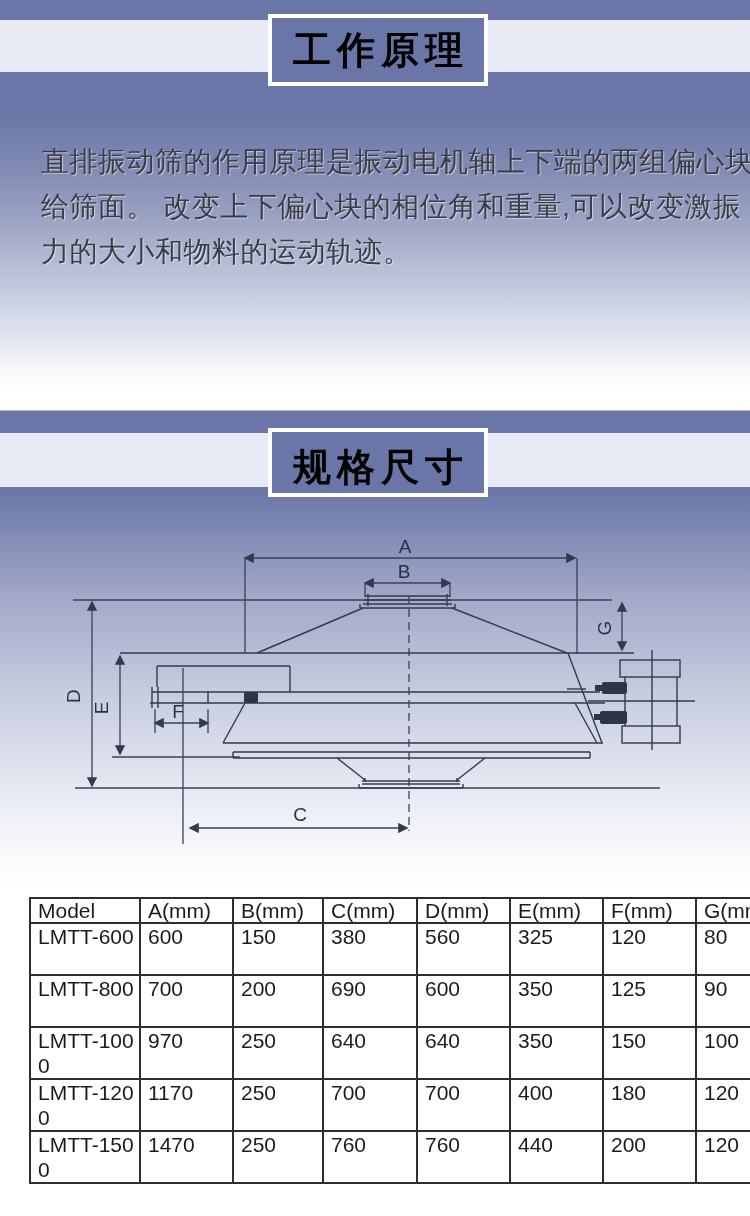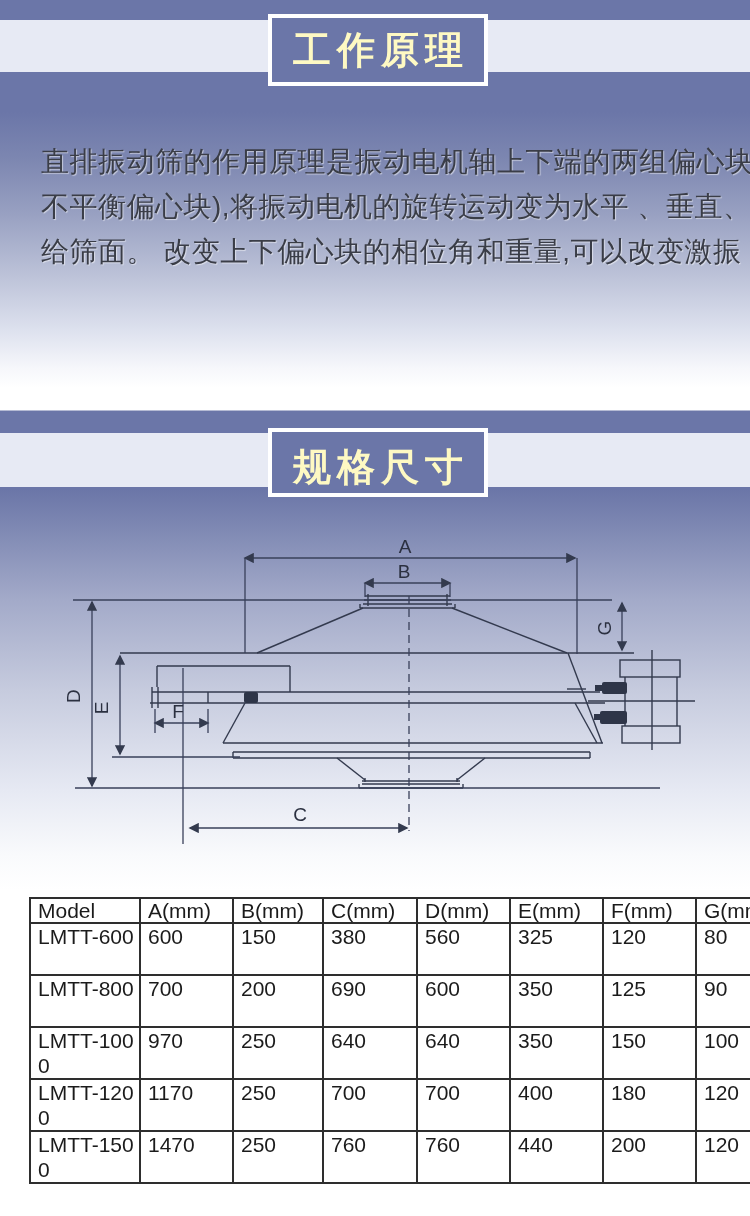--- a/index.html
+++ b/index.html
@@ -17,21 +17,21 @@
   }
   .band{position:absolute;left:0;width:750px;background:#e7eaf4;}
   .band1{top:20px;height:52px;}
   .titlebox{
     position:absolute;box-sizing:border-box;border:4px solid #ffffff;
     background:#6b76a8;display:flex;align-items:center;justify-content:center;
   }
   .titlebox1{left:268px;top:14px;width:220px;height:72px;}
   .titlebox2{left:268px;top:38px;width:220px;height:69px;align-items:flex-end;}
   .title-text{
-    color:#fef9c3;font-size:38px;font-weight:bold;letter-spacing:6px;
+    color:#000000;font-size:38px;font-weight:bold;letter-spacing:6px;
     padding-left:6px;white-space:nowrap;
   }
   .para{position:absolute;left:41px;top:139px;width:690px;}
   .para-line{
     height:45px;line-height:45px;font-size:28px;color:#3a3d47;
     text-shadow:1px 1px 1px rgba(255,255,255,0.55);
     white-space:nowrap;letter-spacing:0.5px;
   }
   
   .section2{
@@ -62,22 +62,22 @@
 </head>
 <body>
 
 <div class="section1">
   <div class="band band1"></div>
   <div class="titlebox titlebox1">
     <span class="title-text">工作原理</span>
   </div>
   <div class="para">
     <div class="para-line">直排振动筛的作用原理是振动电机轴上下端的两组偏心块(</div>
-    <div class="para-line">不平衡偏心块),将振动电机的旋转运动变为水平 、垂直、</div>
     <div class="para-line">给筛面。 改变上下偏心块的相位角和重量,可以改变激振</div>
+    <div class="para-line">力的大小和物料的运动轨迹。</div>
   </div>
 </div>
 
 <div class="section2">
   <div class="band band2"></div>
   <div class="titlebox titlebox2">
     <span class="title-text">规格尺寸</span>
   </div>
 
   <svg class="diagram" viewBox="0 0 750 372" xmlns="http://www.w3.org/2000/svg">

